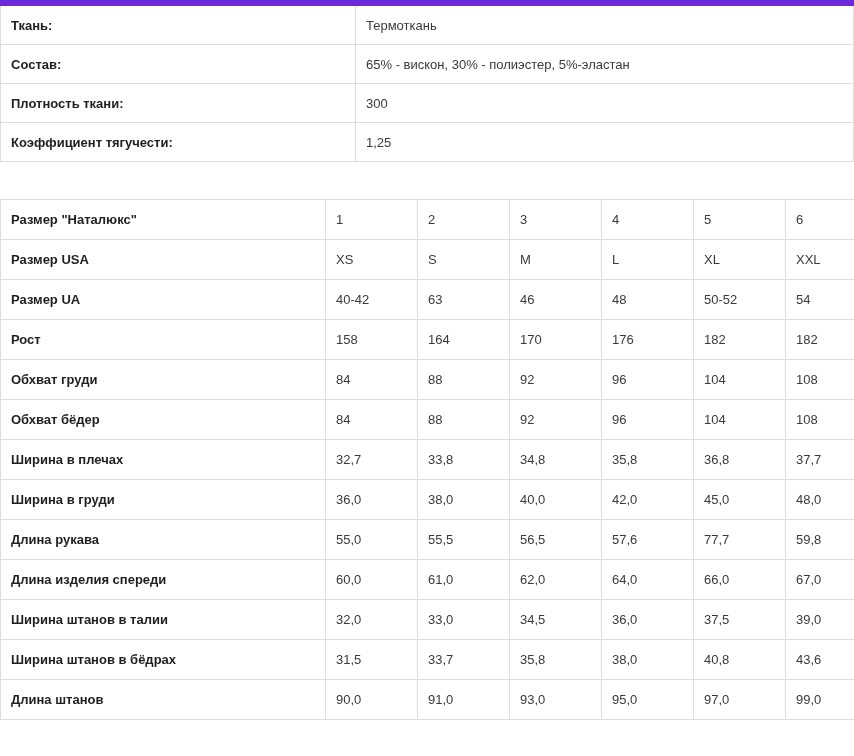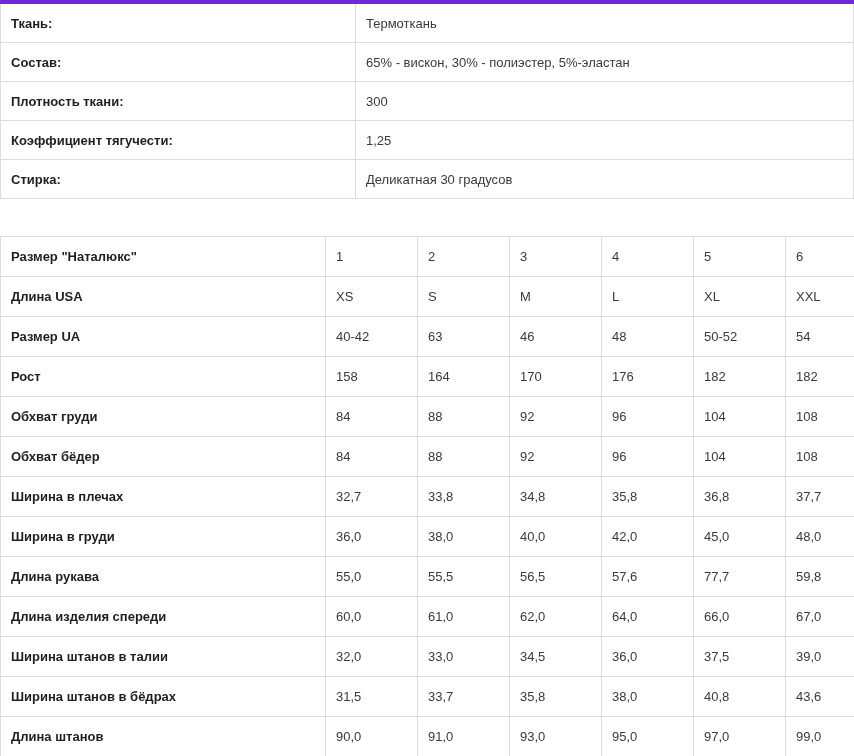--- a/index.html
+++ b/index.html
@@ -38,21 +38,21 @@
   #fabric-table td.label-cell {
     font-weight: bold;
     color: #1f1f1f;
     width: 334px;
   }
   #fabric-table td.value-cell {
     font-weight: normal;
     margin-top: 44px;
   }
   #fabric-table {
-    border-top: 4px solid #6d28d9;
+    border-top: 6px solid #6d28d9;
     border-radius: 10px;
   }
   .spacer {
     height: 37px;
   }
   #size-table td.row-label {
     font-weight: bold;
     color: #1f1f1f;
     width: 304px;
   }
@@ -79,44 +79,40 @@
         <td class="label-cell">Состав:</td>
         <td class="value-cell">65% - вискон, 30% - полиэстер, 5%-эластан</td>
       </tr>
       <tr>
         <td class="label-cell">Плотность ткани:</td>
         <td class="value-cell">300</td>
       </tr>
       <tr>
         <td class="label-cell">Коэффициент тягучести:</td>
         <td class="value-cell">1,25</td>
-      </tr>
-      <tr>
-        <td class="label-cell">Стирка:</td>
-        <td class="value-cell">Деликатная 30 градусов</td>
       </tr>
     </tbody>
   </table>
 
   <div class="spacer"></div>
 
   <table id="size-table">
     <tbody>
       <tr>
         <td class="row-label">Размер "Наталюкс"</td>
         <td class="size-cell">1</td>
         <td class="size-cell">2</td>
         <td class="size-cell">3</td>
         <td class="size-cell">4</td>
         <td class="size-cell">5</td>
         <td class="size-cell">6</td>
 
       </tr>
       <tr>
-        <td class="row-label">Длина USA</td>
+        <td class="row-label">Размер USA</td>
         <td class="size-cell">XS</td>
         <td class="size-cell">S</td>
         <td class="size-cell">M</td>
         <td class="size-cell">L</td>
         <td class="size-cell">XL</td>
         <td class="size-cell">XXL</td>
 
       </tr>
       <tr>
         <td class="row-label">Размер UA</td>

